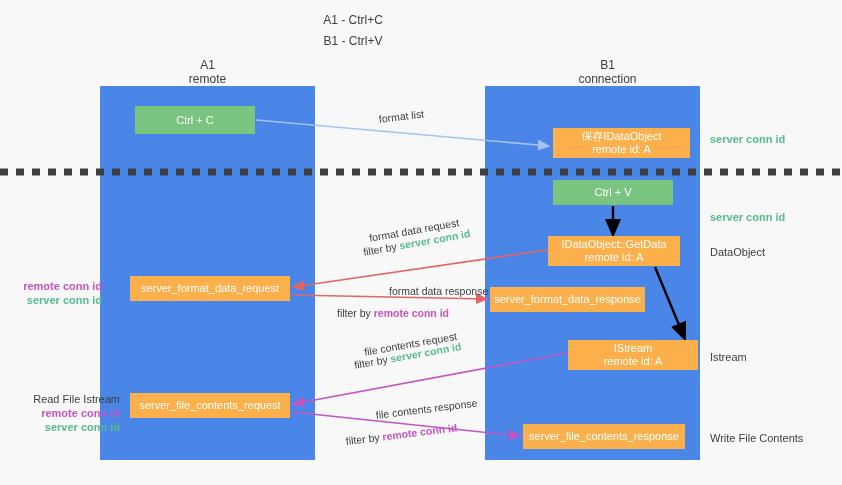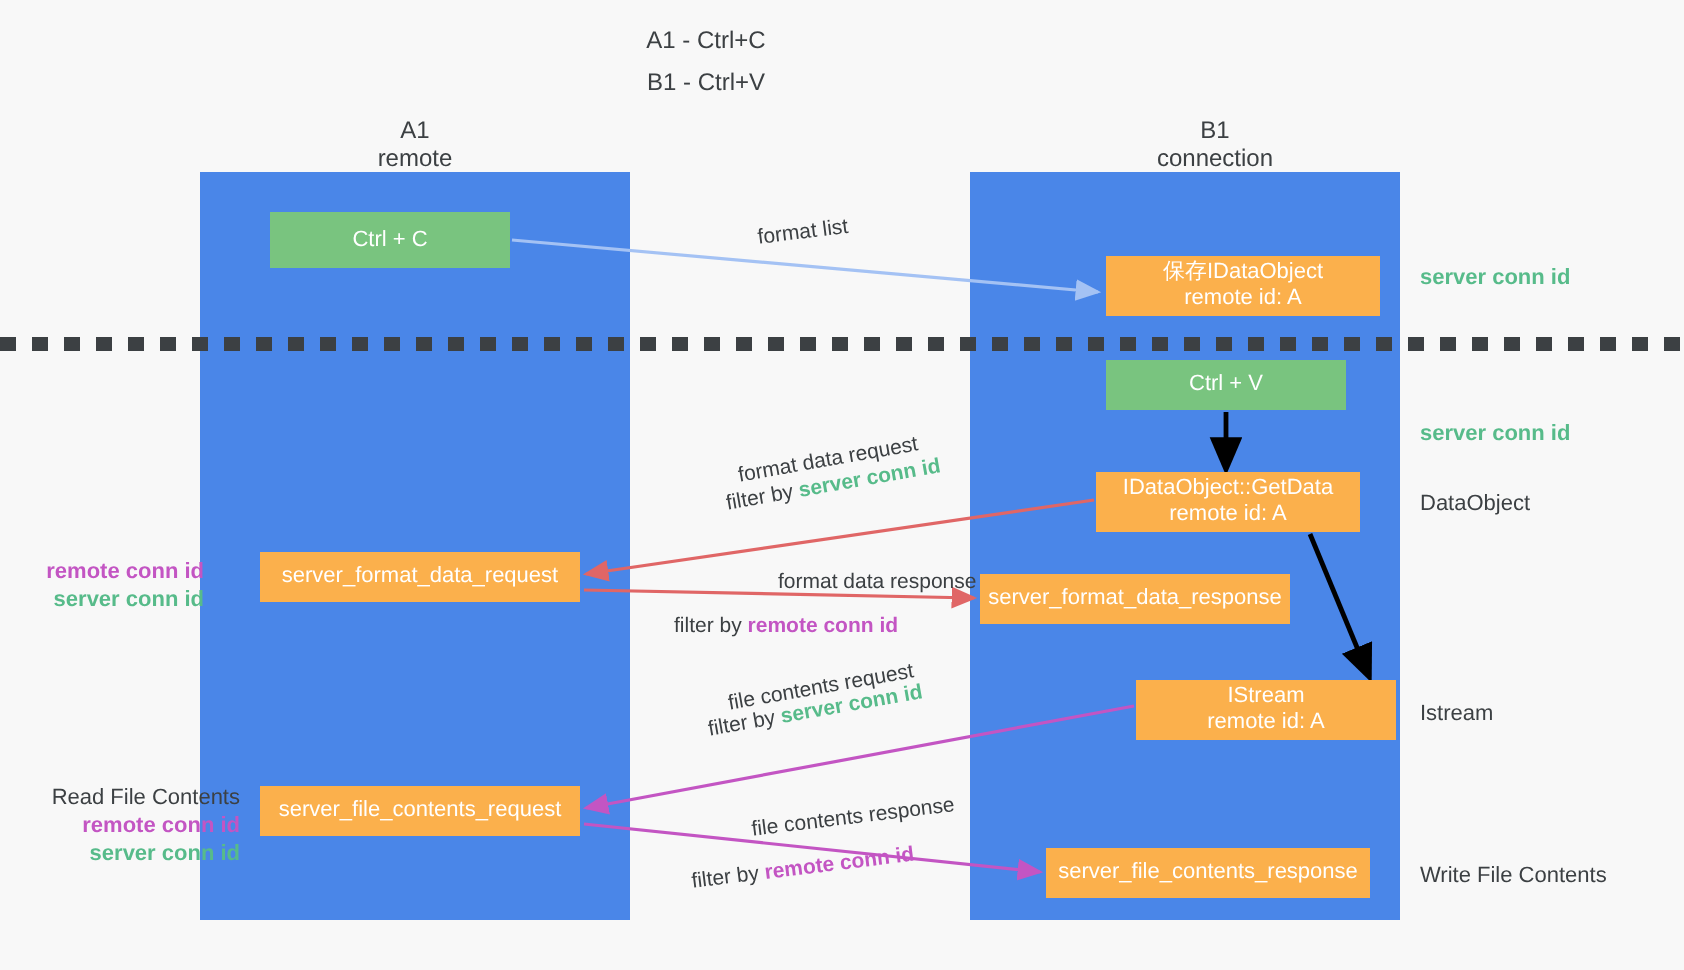--- a/index.html
+++ b/index.html
@@ -187,21 +187,21 @@
   <div class="abs ann" id="ann-dataobject">DataObject</div>
   <div class="abs ann" id="ann-istream">Istream</div>
   <div class="abs ann" id="ann-writefc">Write File Contents</div>
 
   <div class="abs ann" id="ann-left1">
     <div class="purple-t">remote conn id</div>
     <div class="green-t">server conn id</div>
   </div>
 
   <div class="abs ann" id="ann-left2">
-    <div class="plain-t">Read File Contents</div>
+    <div class="plain-t">Read File Istream</div>
     <div class="purple-t">remote conn id</div>
     <div class="green-t">server conn id</div>
   </div>
 
   <div class="abs elabel rot-n6" id="el-formatlist">format list</div>
 
   <div class="abs elabel rot-n10" id="el-fdreq">format data request</div>
   <div class="abs elabel rot-n10" id="el-fdreq2">
     <span>filter by </span><span class="green-t">server conn id</span>
   </div>

